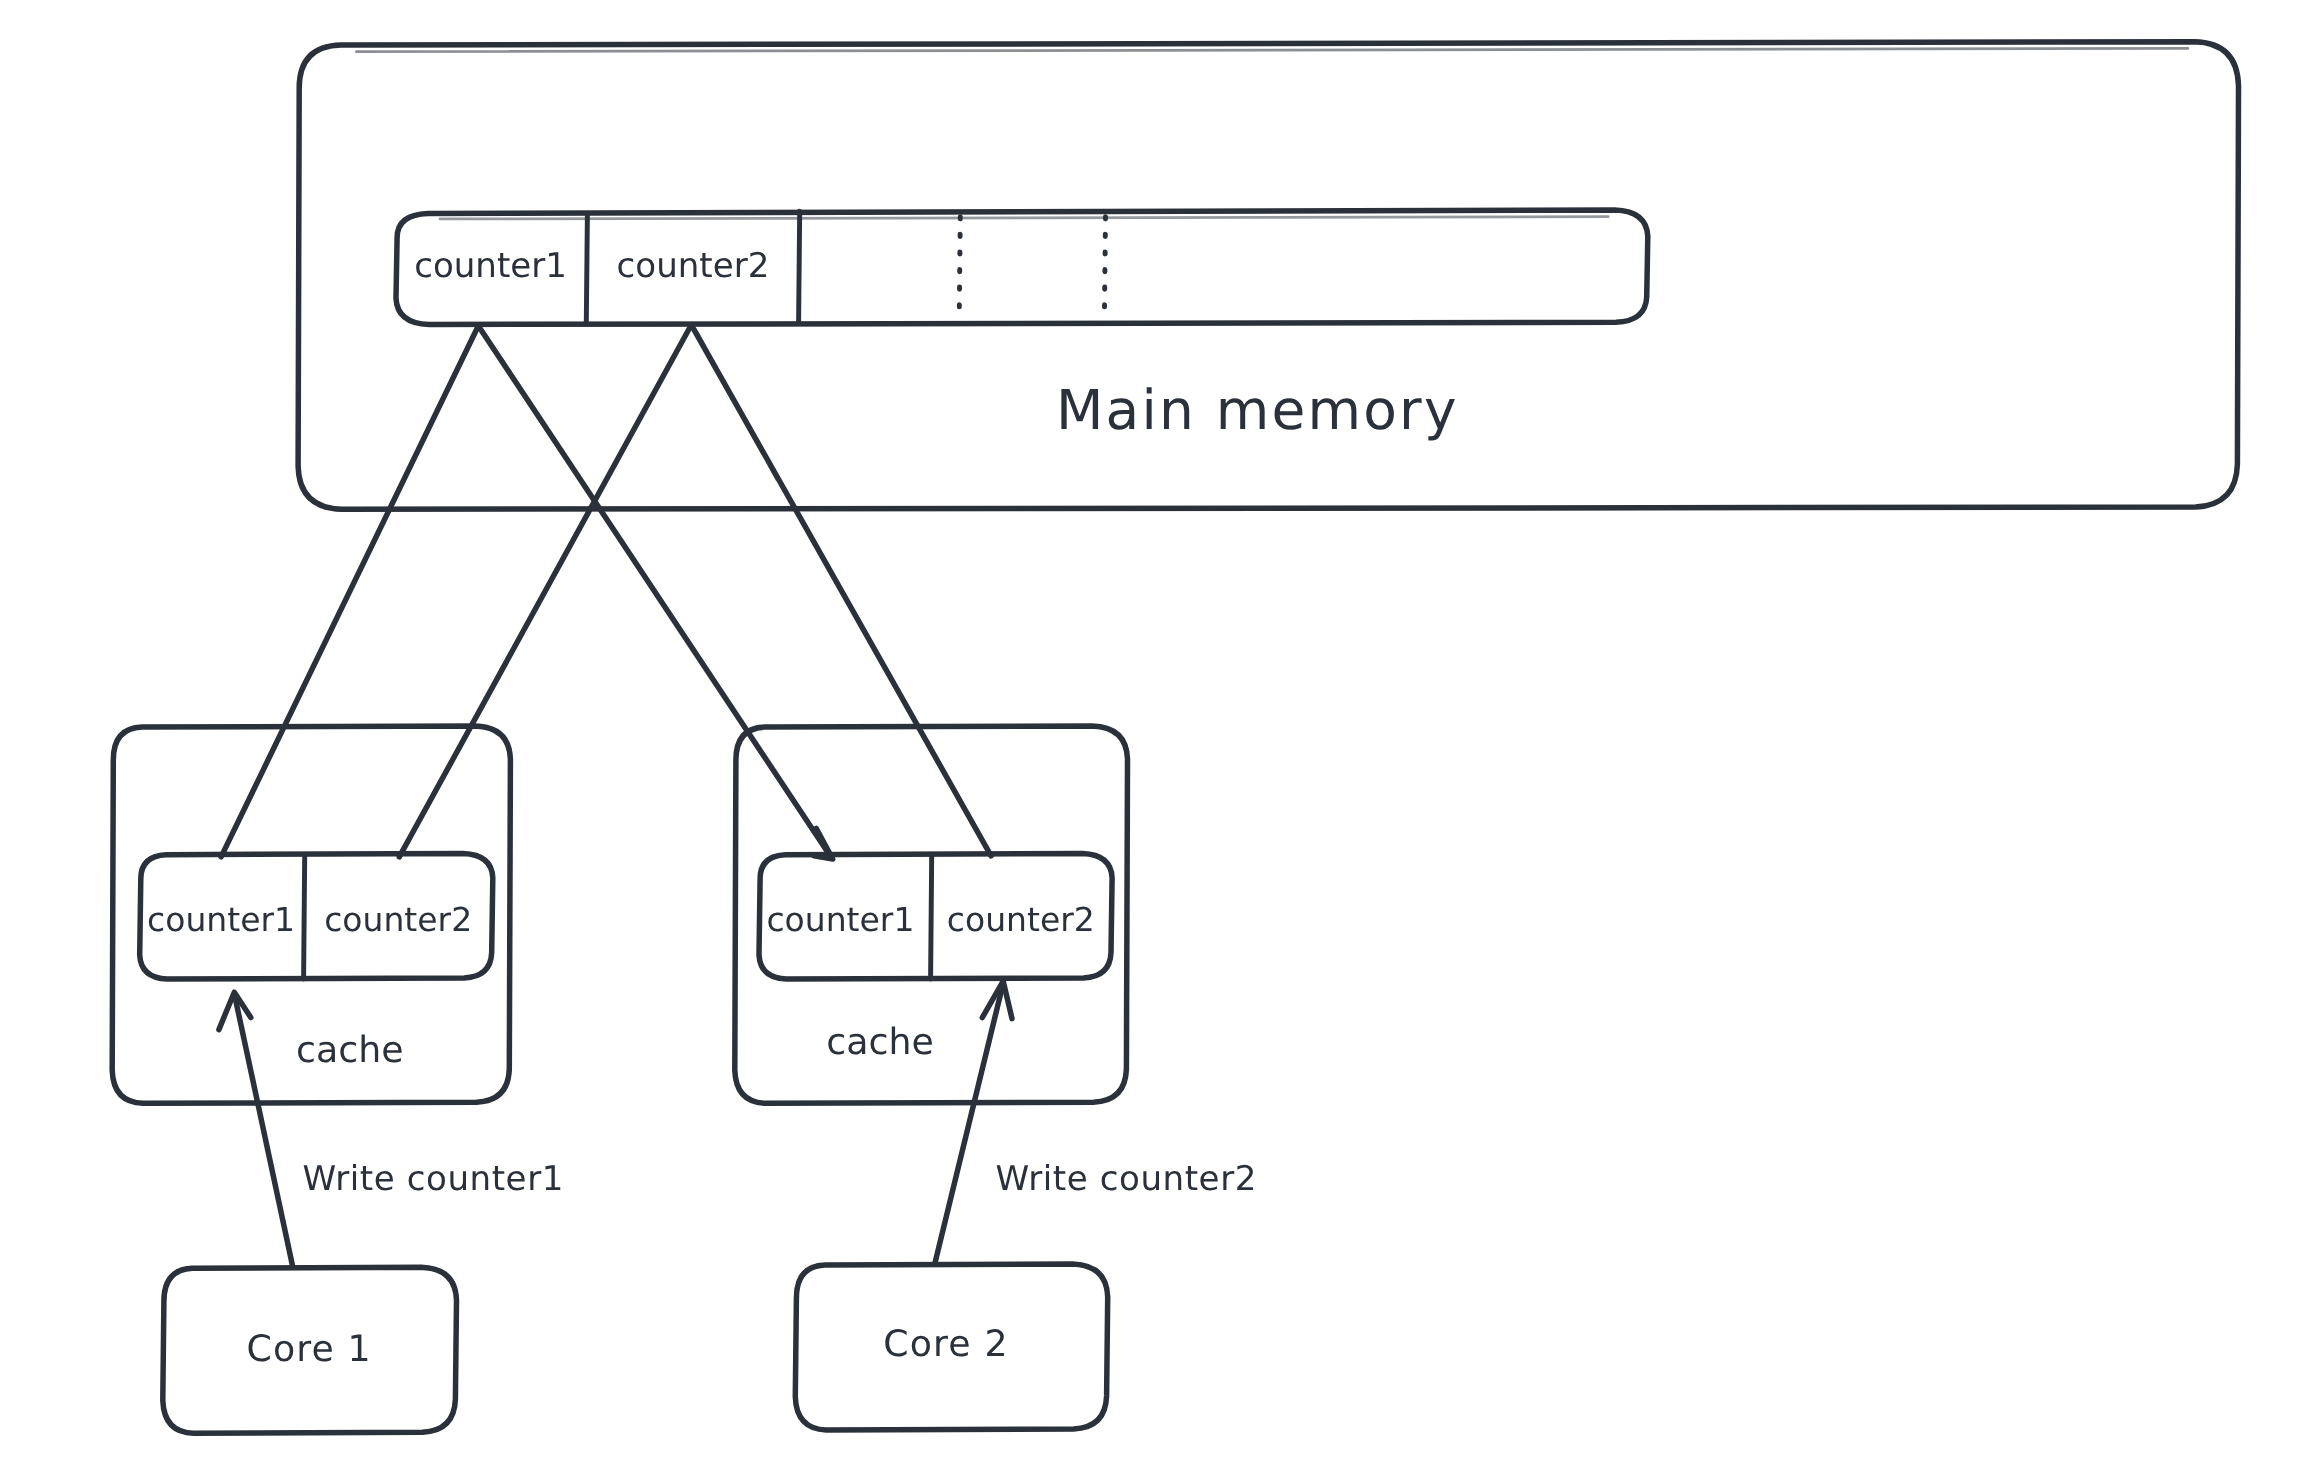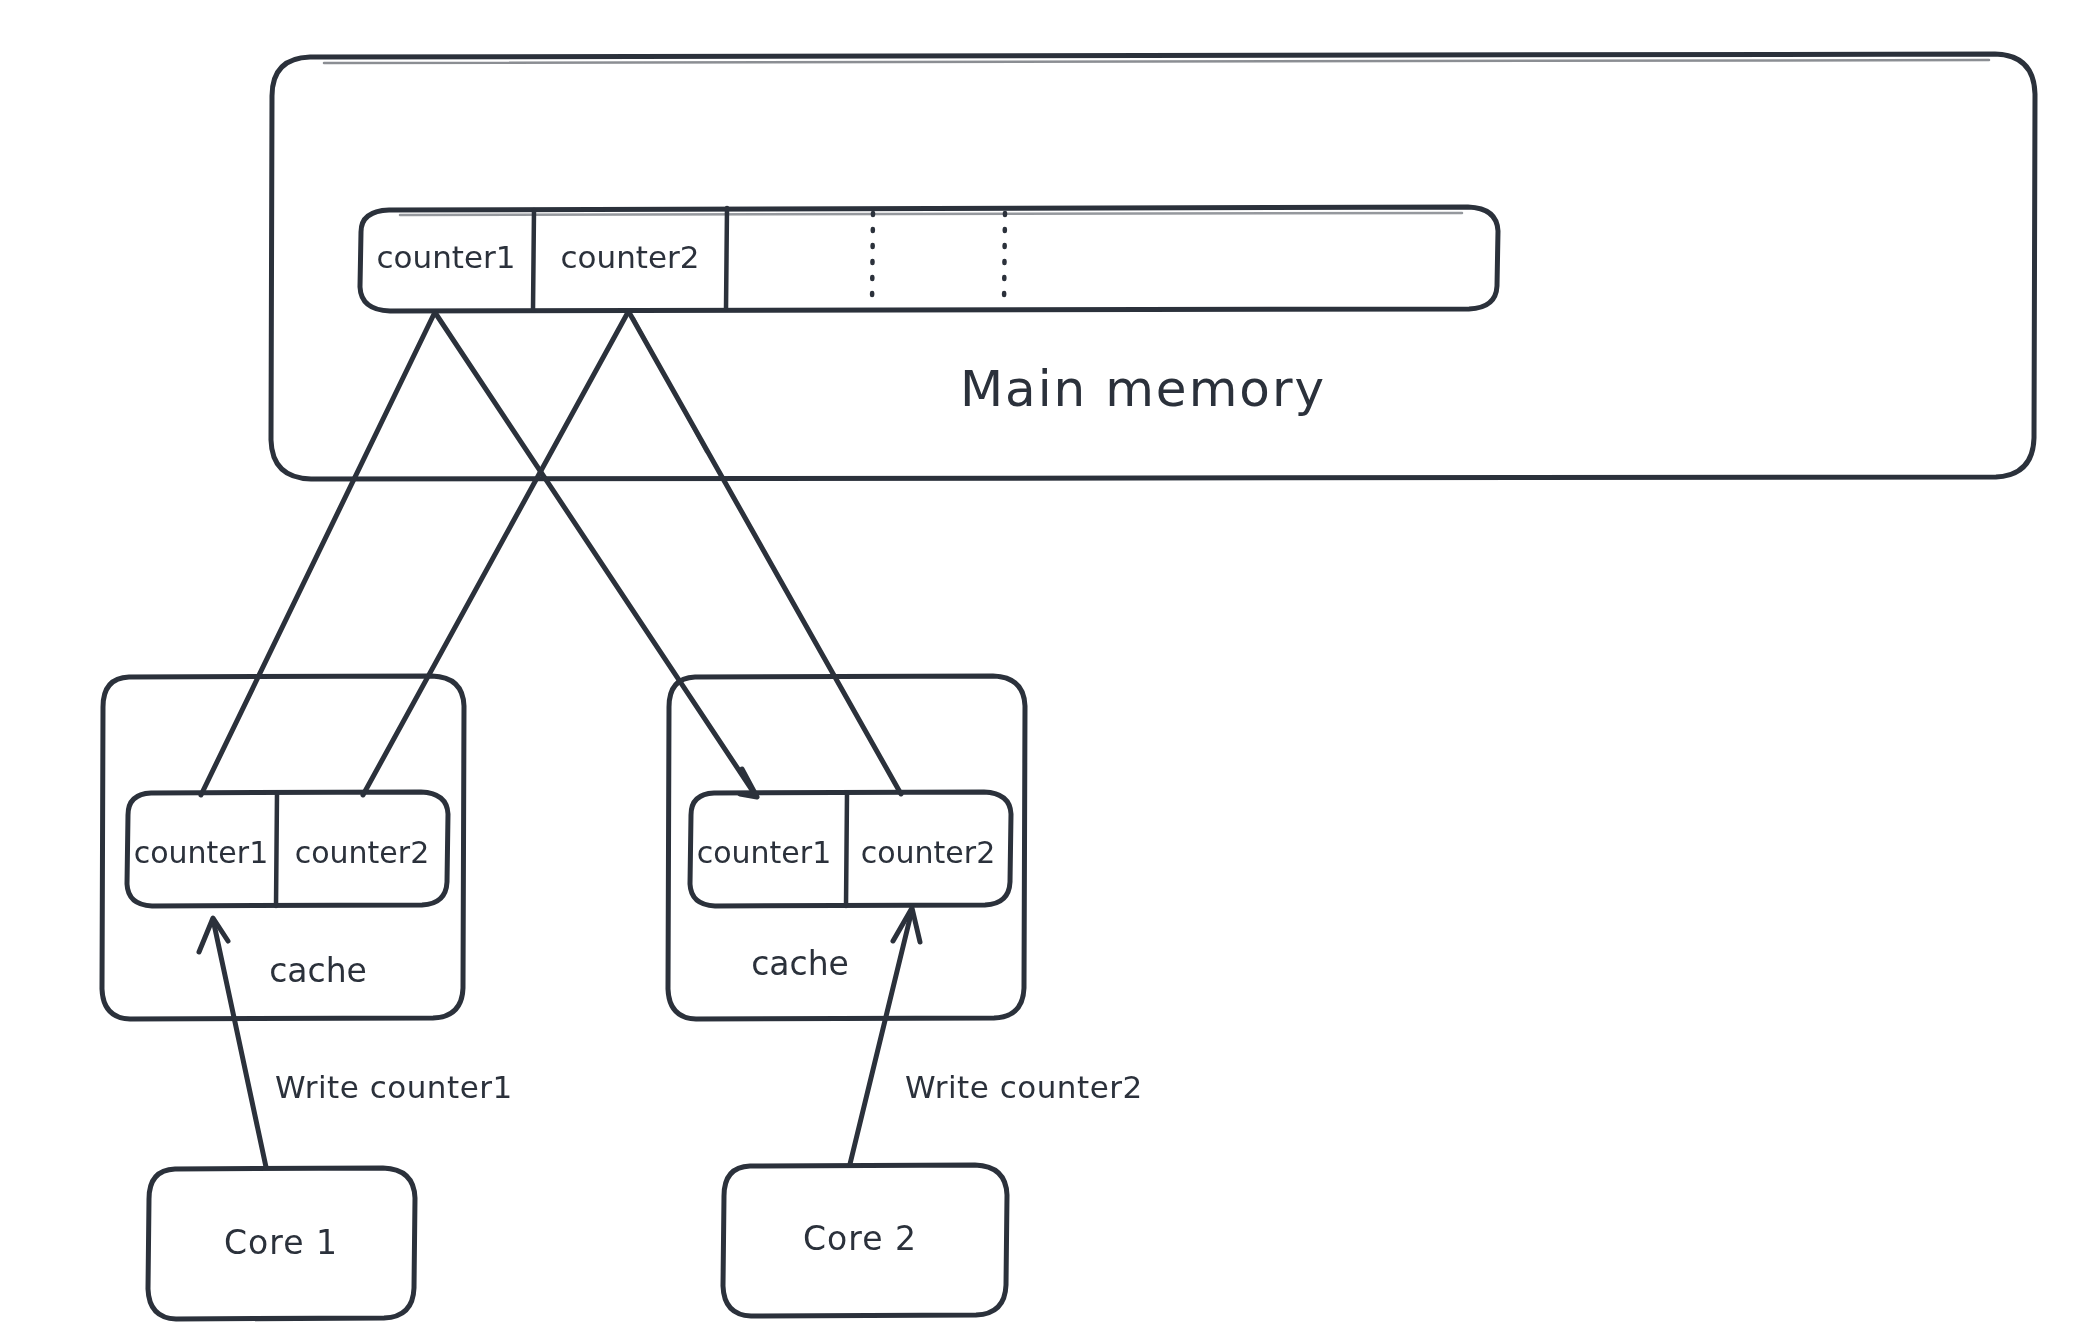--- a/index.html
+++ b/index.html
@@ -11,21 +11,20 @@
     width: 2090px;
     height: 1328px;
     overflow: hidden;
     font-family: "DejaVu Sans", sans-serif;
   }
   #stage {
     position: relative;
     width: 2090px;
     height: 1234px;
     background: #ffffff;
-    margin-top: 16px;
   }
   svg#diagram {
     position: absolute;
     left: 0;
     top: 0;
     width: 2090px;
     height: 1328px;
     display: block;
   }
   .stroke {

